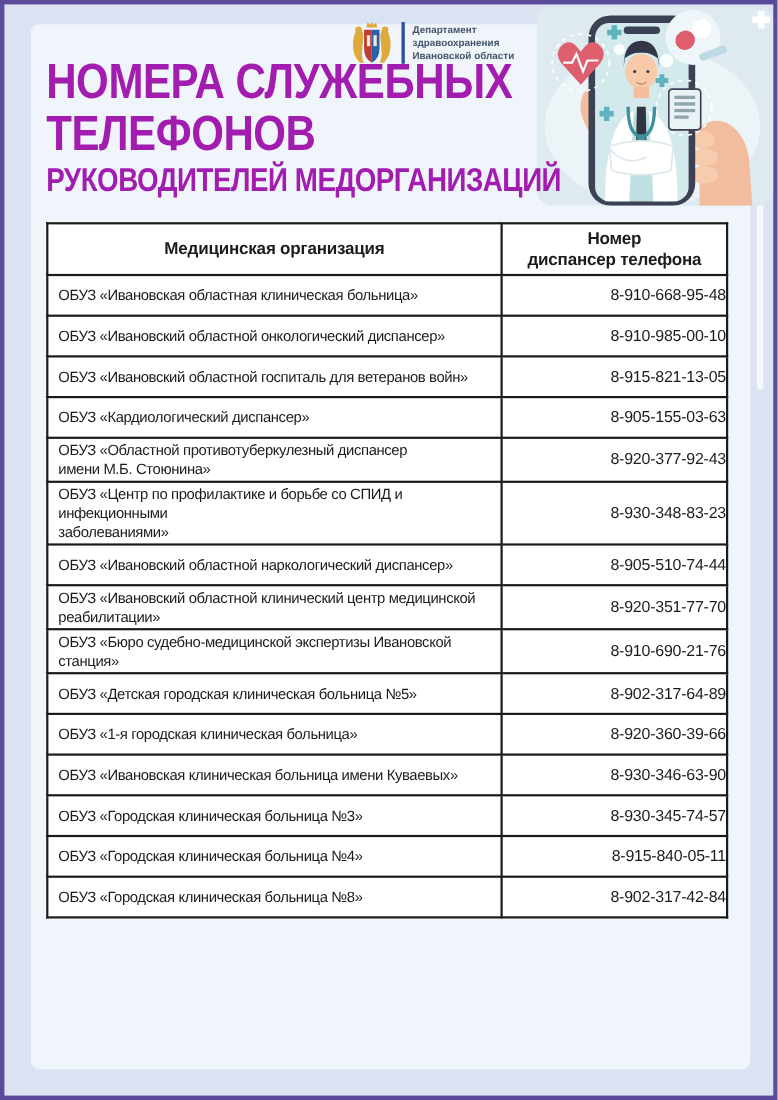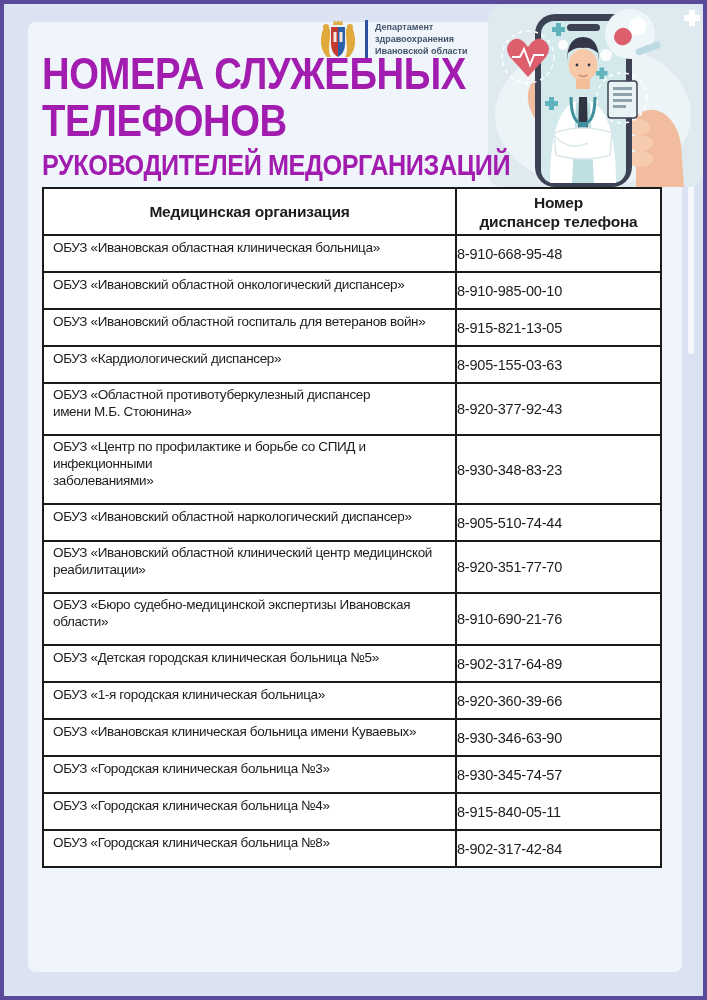--- a/index.html
+++ b/index.html
@@ -38,36 +38,36 @@
     letter-spacing:-0.5px;
   }
   .title-line.small {
     font-size:30px; line-height:32px; margin-top:5px; transform:scaleX(.84);
   }
 
   
   .illustration { position:absolute; left:484px; top:1px; width:215px; height:182px; }
 
   
-  .table-wrap { position:absolute; left:38px; top:183px;border-radius:21px; }
+  .table-wrap { position:absolute; left:38px; top:198px;border-radius:21px; }
   table { border-collapse:collapse; table-layout:fixed; width:618px; background:#fff; }
   col.c-org { width:413px; }
   col.c-phone { width:205px; }
   th, td { border:2px solid #1a1a1a; vertical-align:middle; color:#1c1c1c; }
   th {
     height:47px; font-size:15.5px; line-height:19px; font-weight:bold;
     text-align:center; white-space:pre-line; letter-spacing:-0.2px;
   }
   td.org-cell {
-    height:37px; padding:2px 8px 14px 9px;
+    height:37px; padding:2px 8px 2px 9px;
     font-size:13.5px; line-height:17px; letter-spacing:-0.35px;
     white-space:pre-line; text-align:left;
   }
   td.phone-cell {
-    text-align:left; font-size:14.5px; letter-spacing:-0.2px;
+    text-align:right; font-size:14.5px; letter-spacing:-0.2px;
   }
 </style>
 </head>
 <body>
 
 <div class="page">
   <div class="panel"></div>
   <div class="deco-streak"></div>
 
   <div class="logo">
@@ -216,21 +216,21 @@
           <tr>
             <td class="org-cell">ОБУЗ «Ивановский областной наркологический диспансер»</td>
             <td class="phone-cell">8-905-510-74-44</td>
           </tr>
           <tr>
             <td class="org-cell">ОБУЗ «Ивановский областной клинический центр медицинской
 реабилитации»</td>
             <td class="phone-cell">8-920-351-77-70</td>
           </tr>
           <tr>
-            <td class="org-cell">ОБУЗ «Бюро судебно-медицинской экспертизы Ивановская области»</td>
+            <td class="org-cell">ОБУЗ «Бюро судебно-медицинской экспертизы Ивановской станция»</td>
             <td class="phone-cell">8-910-690-21-76</td>
           </tr>
           <tr>
             <td class="org-cell">ОБУЗ «Детская городская клиническая больница №5»</td>
             <td class="phone-cell">8-902-317-64-89</td>
           </tr>
           <tr>
             <td class="org-cell">ОБУЗ «1-я городская клиническая больница»</td>
             <td class="phone-cell">8-920-360-39-66</td>
           </tr>

